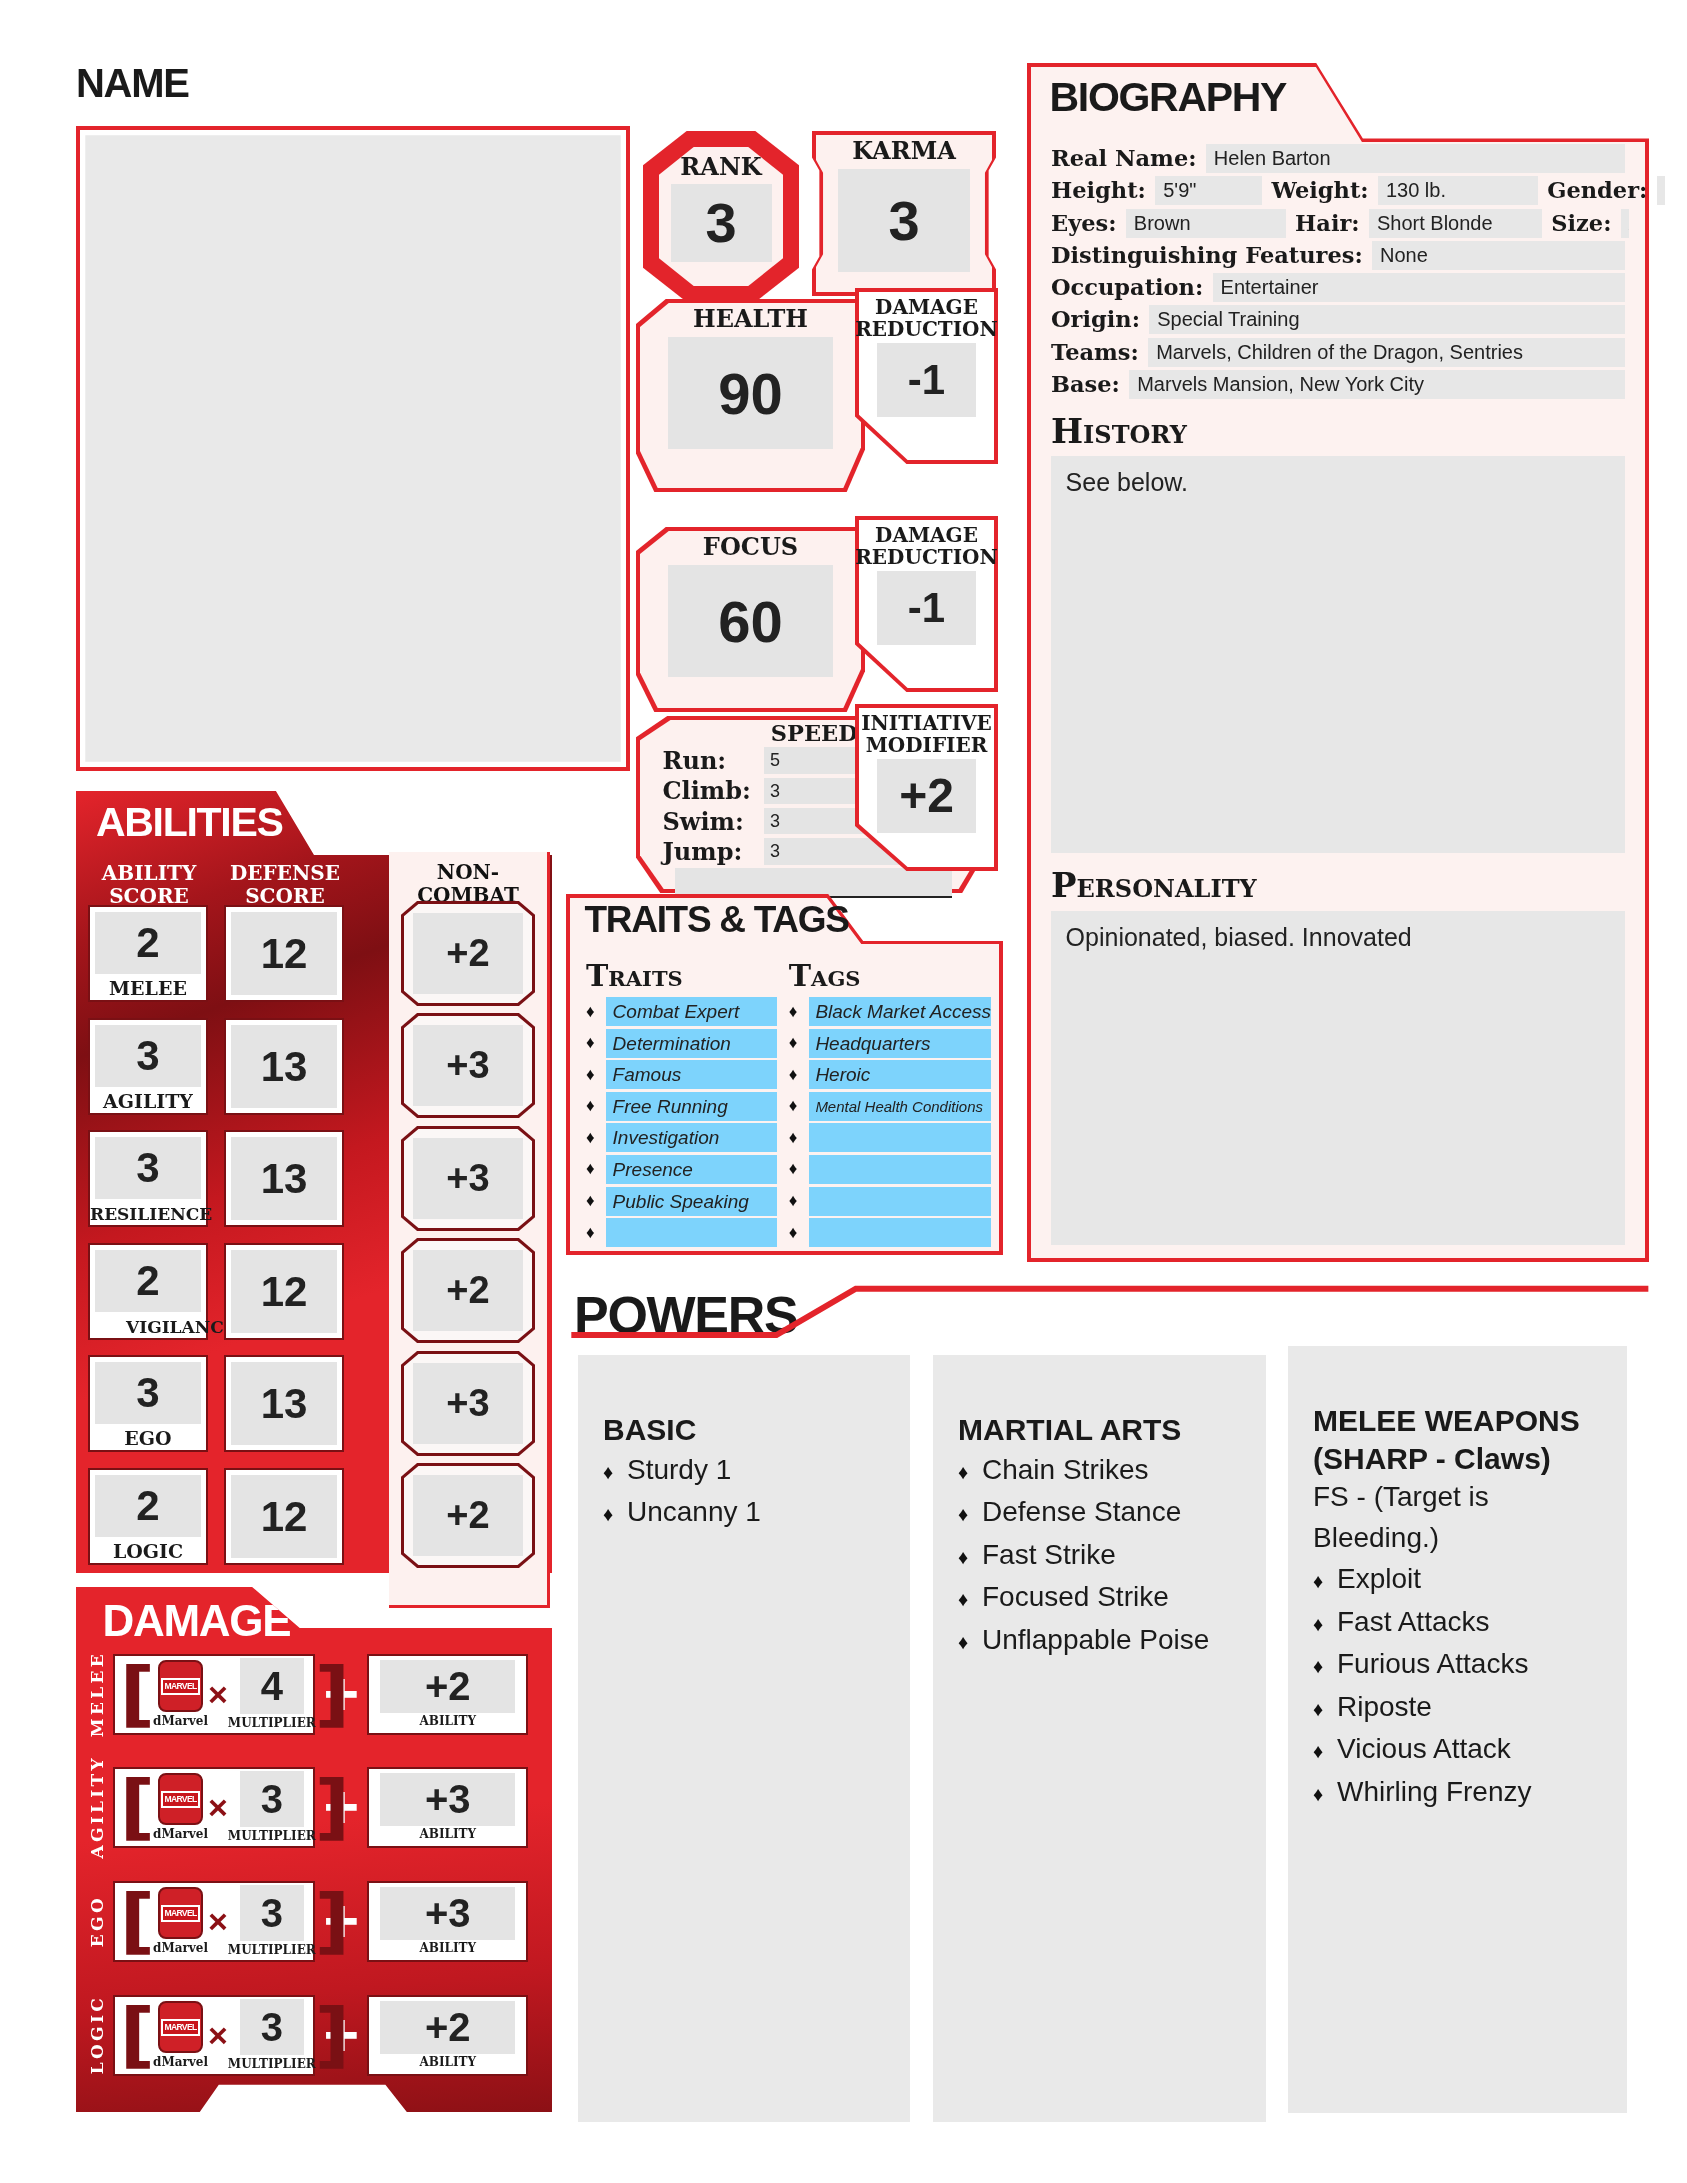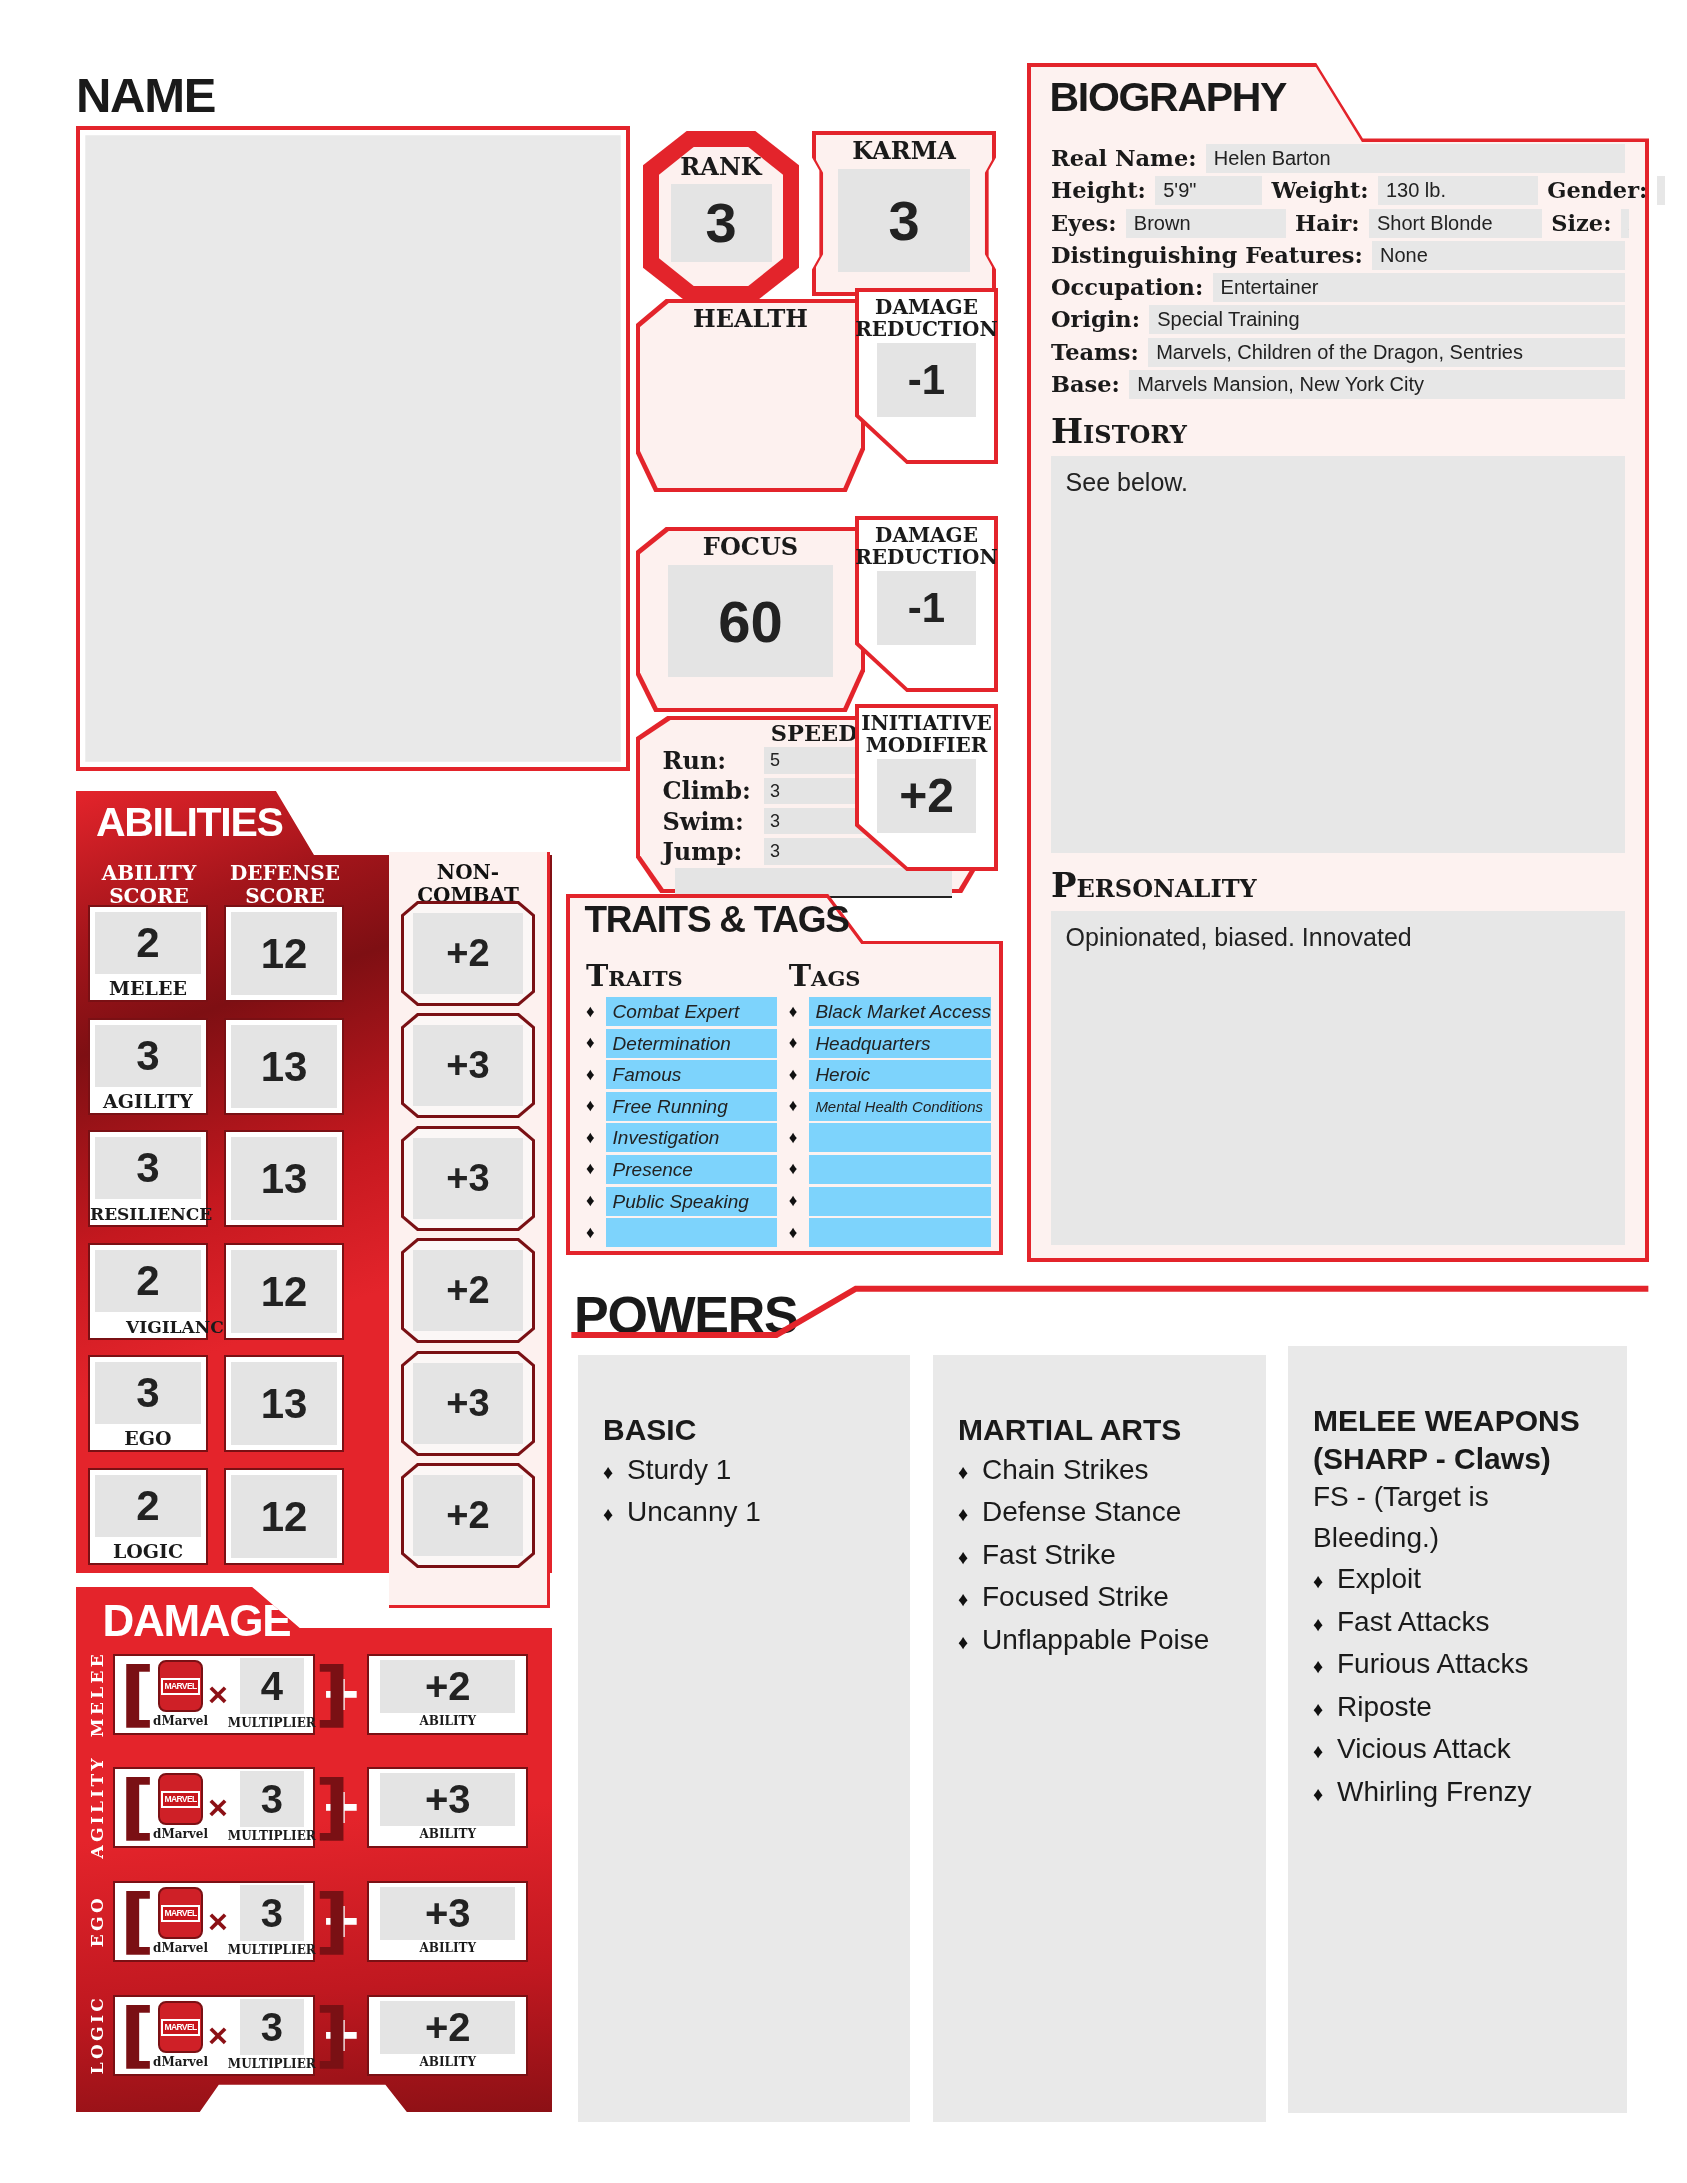--- a/index.html
+++ b/index.html
@@ -18,21 +18,21 @@
   .sh-content{position:absolute;inset:0;}
 
   .clip-oct{clip-path:polygon(28% 0,72% 0,100% 20%,100% 80%,72% 100%,28% 100%,0 80%,0 20%);}
   .clip-noct{clip-path:polygon(12% 0,88% 0,100% 13%,100% 87%,88% 100%,12% 100%,0 87%,0 13%);}
   .clip-plaque{clip-path:polygon(0 0,100% 0,100% 16%,96% 24%,96% 76%,100% 84%,100% 100%,0 100%,0 84%,4% 76%,4% 24%,0 16%);}
   .clip-panelL{clip-path:polygon(13% 0,100% 0,100% 78%,92% 100%,8% 100%,0 80%,0 13%);}
   .clip-speed{clip-path:polygon(9% 0,100% 0,100% 80%,94% 100%,7% 100%,0 80%,0 12%);}
   .clip-dr{clip-path:polygon(0 0,100% 0,100% 100%,36% 100%,0 73%);}
 
   
-  .name-label{left:76px;top:67px;font-size:49px;}
+  .name-label{left:76px;top:61px;font-size:40px;}
   .name-field{left:213px;top:46px;width:783px;height:73px;background:#e9e9e9;
               border-bottom:3.3px solid #1a1a1a;box-sizing:border-box;}
   .name-field span{display:block;padding:13.2px 0 0 14.6px;font-size:38px;}
 
   
   .portrait{left:76px;top:126px;width:554px;height:645px;box-sizing:border-box;
             border:4.6px solid #e3242b;background:#e9e9e9;box-shadow:inset 0 0 0 5.3px #fff;}
 
   
   .rank{left:643px;top:131px;width:156px;height:171px;}
@@ -191,20 +191,21 @@
       <div class="slab stat-label">KARMA</div>
       <div class="stat-gray val">3</div>
     </div>
   </div>
 
   <div class="shape health">
     <div class="sh-out clip-panelL"></div>
     <div class="sh-in clip-panelL"></div>
     <div class="sh-content">
       <div class="slab stat-label">HEALTH</div>
+      <div class="stat-gray val">90</div>
     </div>
   </div>
 
   <div class="shape drbox dr1">
     <div class="sh-out clip-dr"></div>
     <div class="sh-in clip-dr"></div>
     <div class="sh-content">
       <div class="slab dr-label">
         <div>DAMAGE</div>
         <div>REDUCTION</div>

